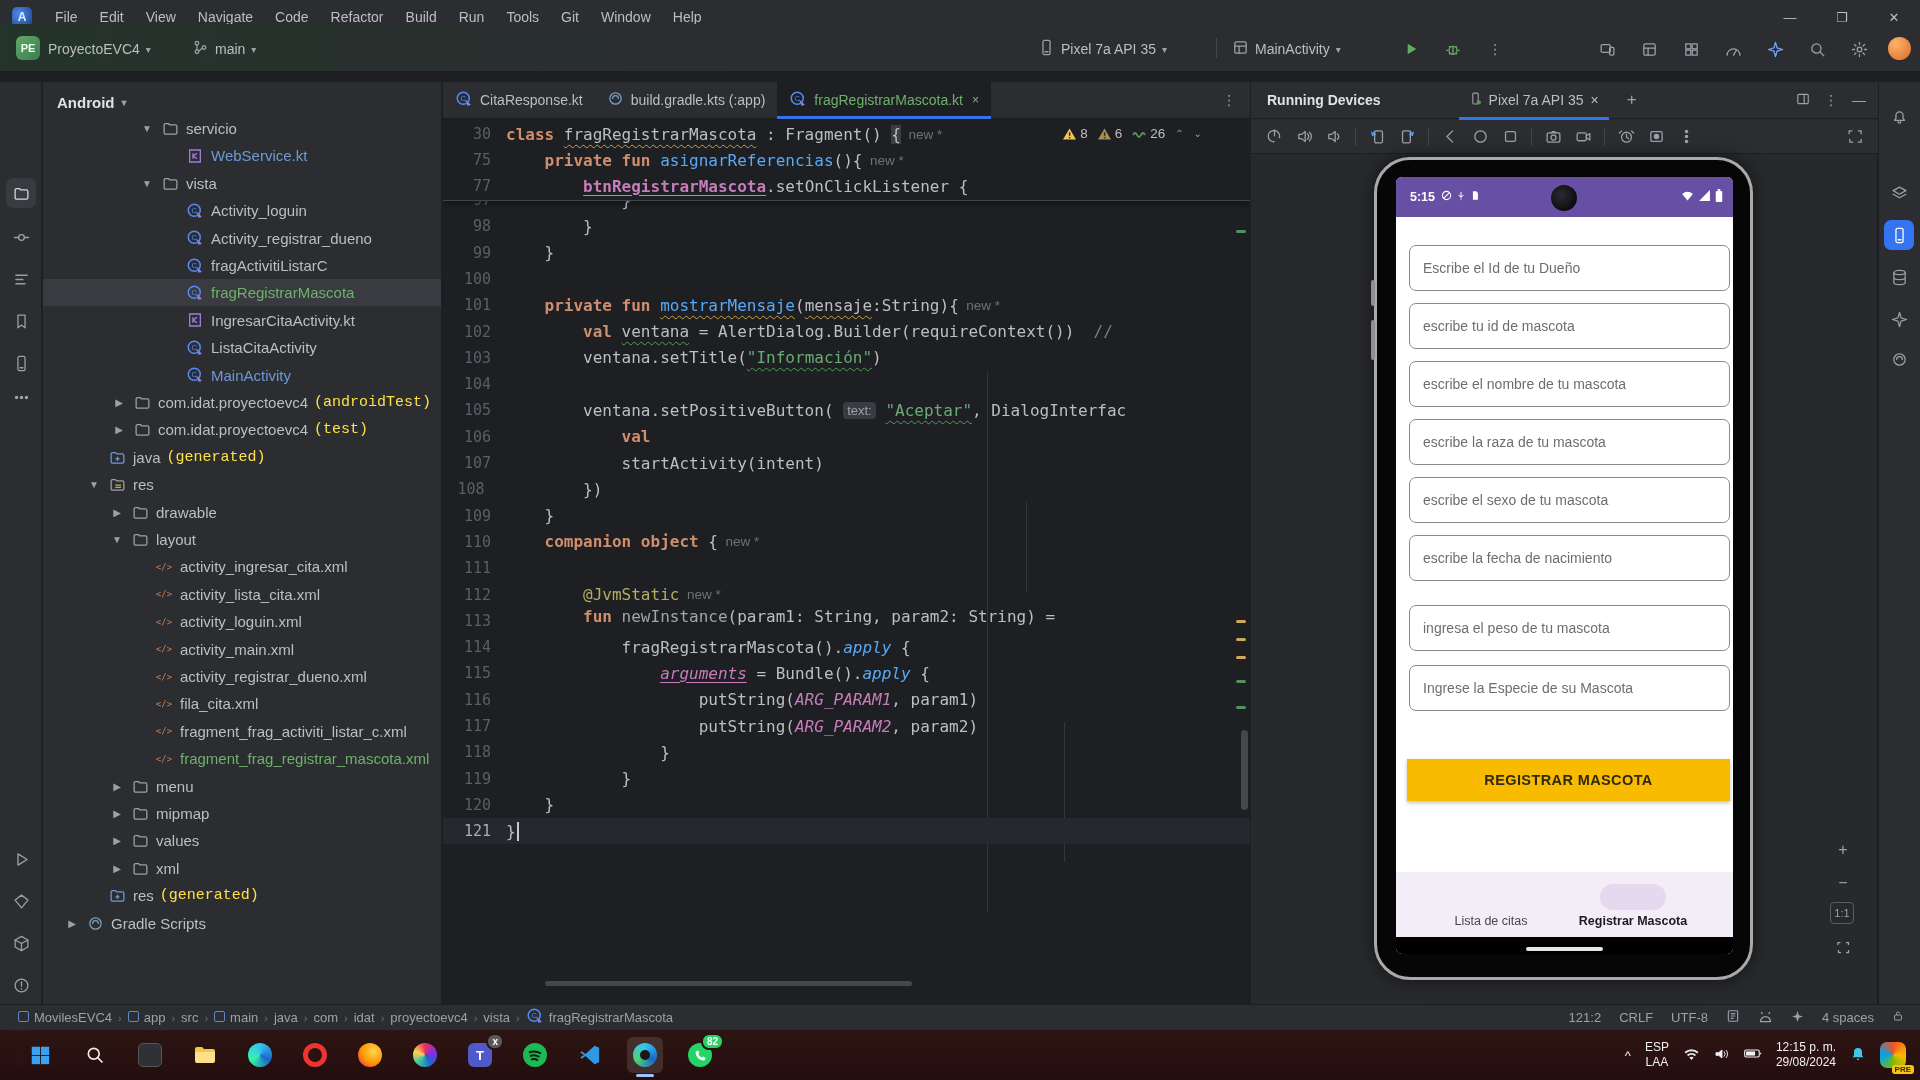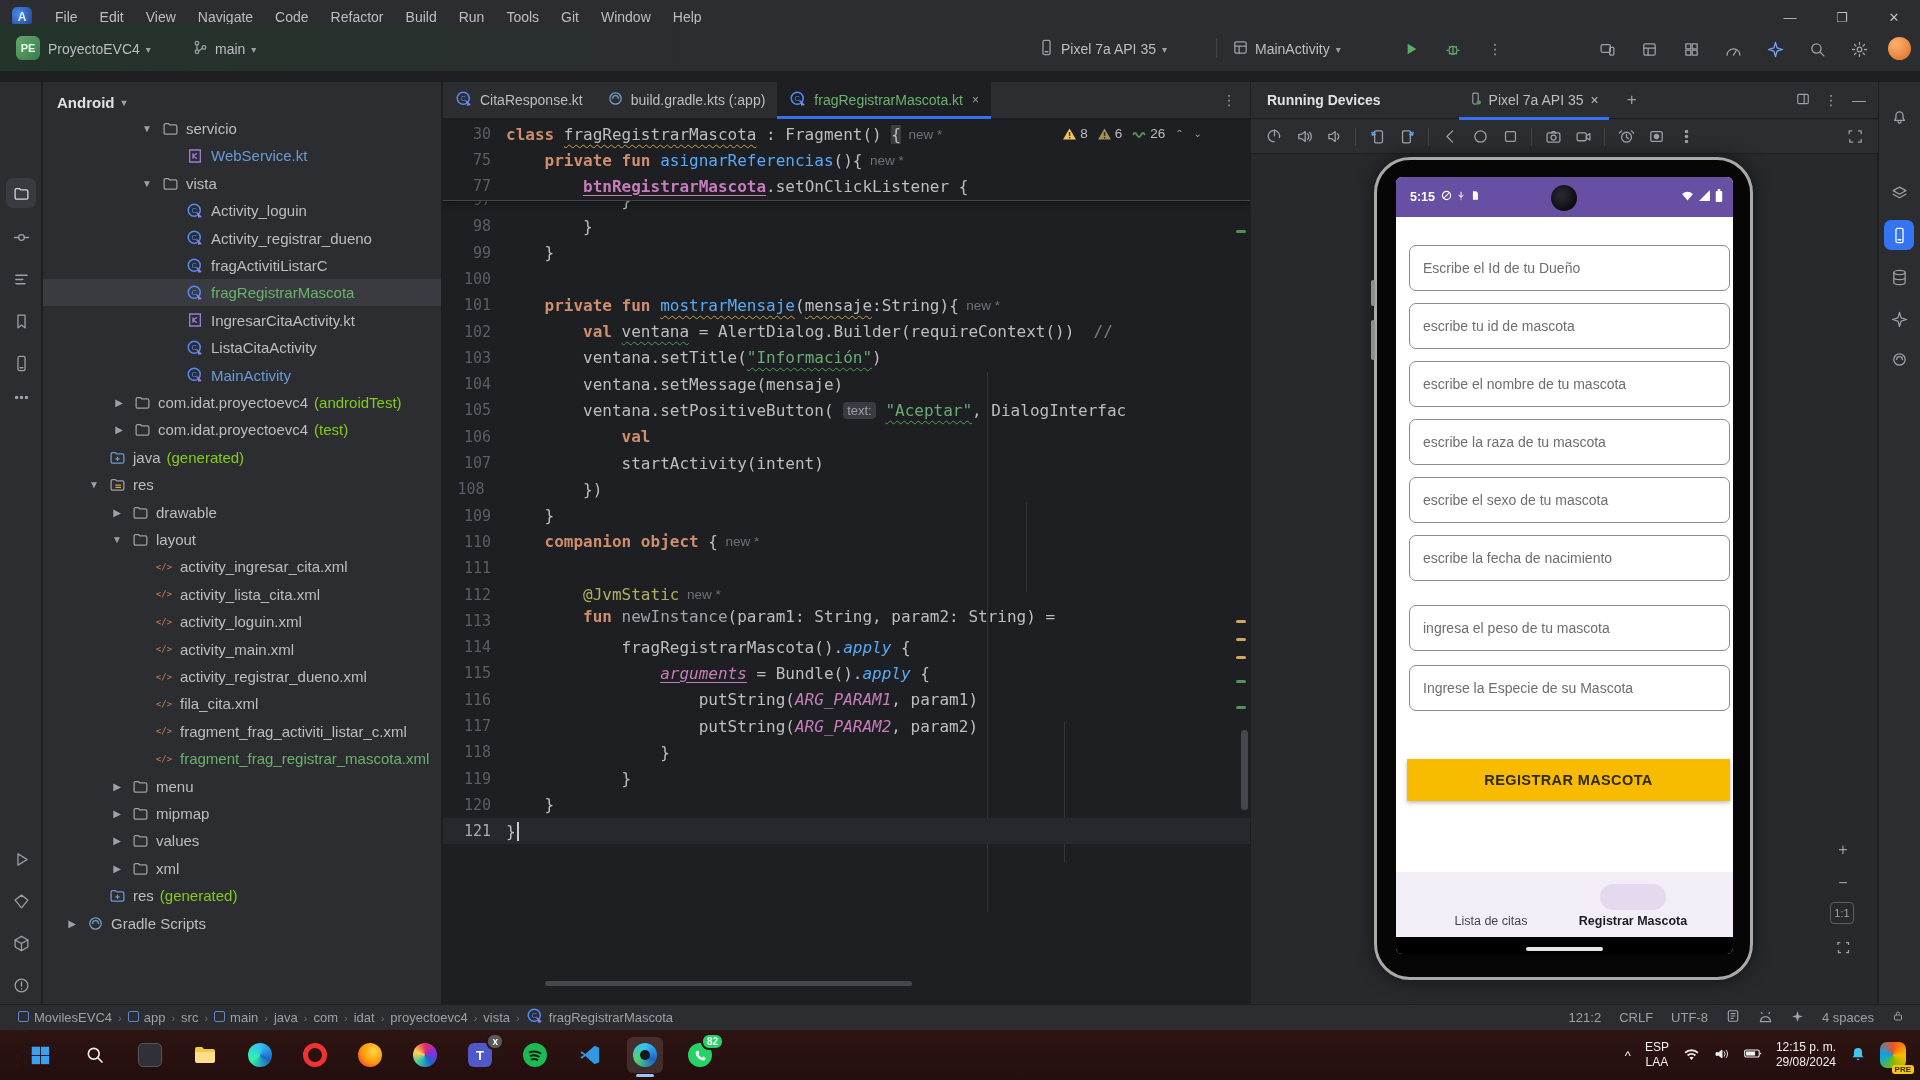--- a/index.html
+++ b/index.html
@@ -45,21 +45,21 @@
   
   #tree-panel { left:43px; top:0; width:399px; height:922px; background:#2b2d30;
                 border-right:1px solid #1e1f22; overflow:hidden; }
   #tree-header { position:absolute; left:14px; top:8px; height:24px; display:flex; gap:7px;
                  align-items:center; color:#dfe1e5; font-size:15px; font-weight:bold; }
   .tree-row { position:absolute; height:27px; width:399px; display:flex; align-items:center;
               color:#bcbec4; font-size:15px; white-space:nowrap; }
   .tree-row.sel { background:#393b40; }
   .tree-row .lbl.green, .code-green { color:#6cb16c; }
   .tree-row .lbl.blue { color:#6a9bd8; }
-  .tree-row .sfx { color:#84cc16; margin-left:6px; }
+  .tree-row .sfx { color:#fde047; margin-left:6px;font-family:Liberation Mono, monospace; }
   .tchev { position:absolute; color:#9da0a8; font-size:10px; width:14px; text-align:center; }
   .ticon { position:absolute; width:18px; height:18px; display:flex; align-items:center; justify-content:center; }
 
   
   #editor { left:443px; top:0; width:807px; height:922px; background:#1e1f22; overflow:hidden; }
   #tabs { position:absolute; left:0; top:0; width:807px; height:37px; background:#2b2d30;
           border-bottom:1px solid #1e1f22; display:flex; align-items:stretch; font-size:14px; color:#bcbec4; }
   .tab { display:flex; align-items:center; gap:7px; padding:0 12px; position:relative; }
   .tab.active { background:#1e1f22; }
   .tab.active:after { content:""; position:absolute; left:0; right:0; bottom:-1px; height:3px; background:#3574f0; }
@@ -701,21 +701,20 @@
           <div class="code-line codefont" style="top: 52.6px;"><span class="tk-id">    }</span></div>
           <div class="gutter-num" style="top: 82.9px; left: 8px;">100</div>
           <div class="code-line codefont" style="top: 78.9px;"></div>
           <div class="gutter-num" style="top: 109.2px; left: 8px;">101</div>
           <div class="code-line codefont" style="top: 105.2px;"><span class="tk-id">    </span><span class="tk-kw">private fun </span><span class="tk-fnwy">mostrarMensaje</span><span class="tk-id">(</span><span class="tk-idwy">mensaje</span><span class="tk-id">:String){</span><span class="tk-inlay">  new *</span></div>
           <div class="gutter-num" style="top: 135.5px; left: 8px;">102</div>
           <div class="code-line codefont" style="top: 131.5px;"><span class="tk-id">        </span><span class="tk-kw">val </span><span class="tk-idwg">ventana</span><span class="tk-id"> = AlertDialog.Builder(requireContext())</span><span class="tk-com">  //</span></div>
           <div class="gutter-num" style="top: 161.8px; left: 8px;">103</div>
           <div class="code-line codefont" style="top: 157.8px;"><span class="tk-id">        ventana.setTitle(</span><span class="tk-strwg">"Información"</span><span class="tk-id">)</span></div>
           <div class="gutter-num" style="top: 188.1px; left: 8px;">104</div>
-          <div class="code-line codefont" style="top: 184.1px;"><span class="tk-id">        ventana.setMessage(mensaje)</span></div>
           <div class="gutter-num" style="top: 214.4px; left: 8px;">105</div>
           <div class="code-line codefont" style="top: 210.4px;"><span class="tk-id">        ventana.setPositiveButton( </span><span class="tk-chip">text:</span><span class="tk-id"> </span><span class="tk-strwg">"Aceptar"</span><span class="tk-id">, DialogInterfac</span></div>
           <div class="gutter-num" style="top: 240.7px; left: 8px;">106</div>
           <div class="code-line codefont" style="top: 236.7px;"><span class="tk-id">            </span><span class="tk-kw">val </span></div>
           <div class="gutter-num" style="top: 267px; left: 8px;">107</div>
           <div class="code-line codefont" style="top: 263px;"><span class="tk-id">            startActivity(intent)</span></div>
           <div class="gutter-num" style="top: 293.3px; left: 8px; text-align: center;">108</div>
           <div class="code-line codefont" style="top: 289.3px;"><span class="tk-id">        })</span></div>
           <div class="gutter-num" style="top: 319.6px; left: 8px;">109</div>
           <div class="code-line codefont" style="top: 315.6px;"><span class="tk-id">    }</span></div>

